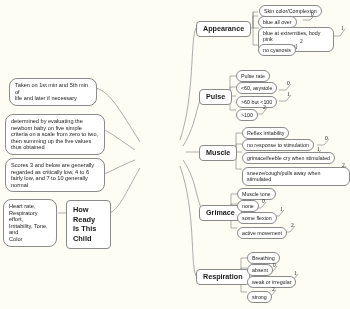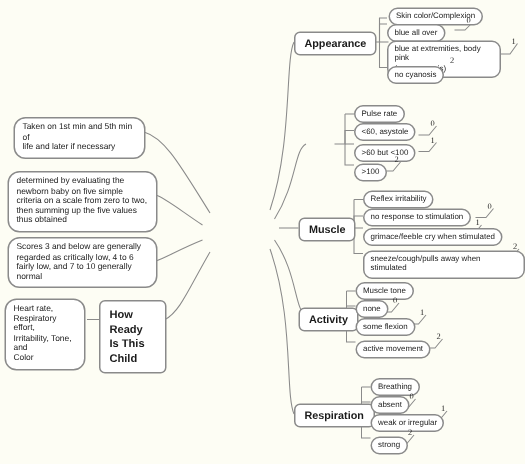--- a/index.html
+++ b/index.html
@@ -147,38 +147,39 @@
   <div class="node lvl1" style="left:196px;top:21px;">Appearance</div>
   <div class="node lvl2" style="left:259px;top:5px;">Skin color/Complexion</div>
   <div class="node lvl2" style="left:258px;top:16px;">blue all over</div>
   <span class="score" style="left:311px;top:11px;">0</span>
   <div class="node lvl2" style="left:258px;top:27px;width:76px;">blue at extremities, body pink
 (acrocyanosis)</div>
   <span class="score" style="left:341px;top:25px;">1</span>
   <div class="node lvl2" style="left:258px;top:44px;">no cyanosis</div>
   <span class="score" style="left:300px;top:38px;">2</span>
 
+  <div class="node lvl1" style="left:199px;top:89px;">Pulse</div>
   <div class="node lvl2" style="left:236px;top:70px;">Pulse rate</div>
   <div class="node lvl2" style="left:236px;top:82px;">&lt;60, asystole</div>
   <span class="score" style="left:287px;top:80px;">0</span>
   <div class="node lvl2" style="left:236px;top:96px;">&gt;60 but &lt;100</div>
   <span class="score" style="left:287px;top:91px;">1</span>
   <div class="node lvl2" style="left:236px;top:109px;">&gt;100</div>
   <span class="score" style="left:263px;top:104px;">2</span>
 
   <div class="node lvl1" style="left:199px;top:145px;">Muscle</div>
   <div class="node lvl2" style="left:242px;top:127px;">Reflex irritability</div>
   <div class="node lvl2" style="left:242px;top:139px;">no response to stimulation</div>
   <span class="score" style="left:325px;top:135px;">0</span>
   <div class="node lvl2" style="left:242px;top:152px;">grimace/feeble cry when stimulated</div>
   <span class="score" style="left:317px;top:146px;">1</span>
   <div class="node lvl2" style="left:242px;top:167px;">sneeze/cough/pulls away when stimulated</div>
   <span class="score" style="left:342px;top:162px;">2</span>
 
-  <div class="node lvl1" style="left:199px;top:205px;">Activity</div>
+  <div class="node lvl1" style="left:199px;top:205px;">Grimace</div>
   <div class="node lvl2" style="left:237px;top:188px;">Muscle tone</div>
   <div class="node lvl2" style="left:237px;top:200px;">none</div>
   <span class="score" style="left:262px;top:198px;">0</span>
   <div class="node lvl2" style="left:237px;top:212px;">some flexion</div>
   <span class="score" style="left:280px;top:206px;">1</span>
   <div class="node lvl2" style="left:237px;top:227px;">active movement</div>
   <span class="score" style="left:291px;top:222px;">2</span>
 
   <div class="node lvl1" style="left:196px;top:269px;">Respiration</div>
   <div class="node lvl2" style="left:247px;top:252px;">Breathing</div>

